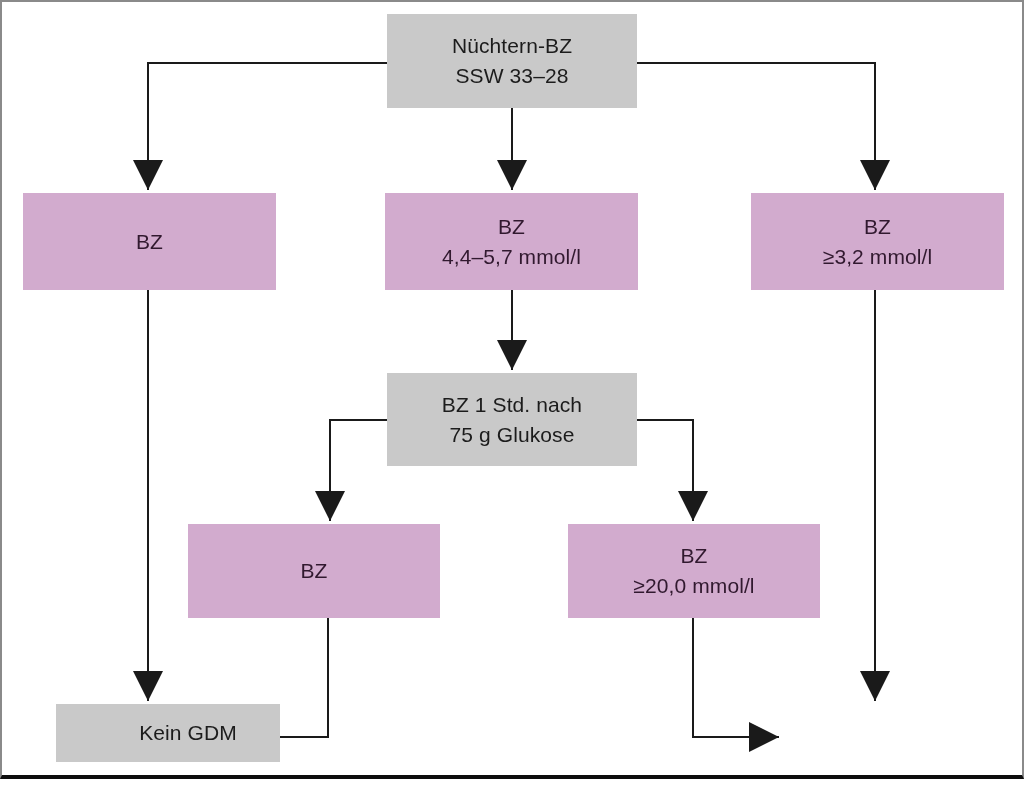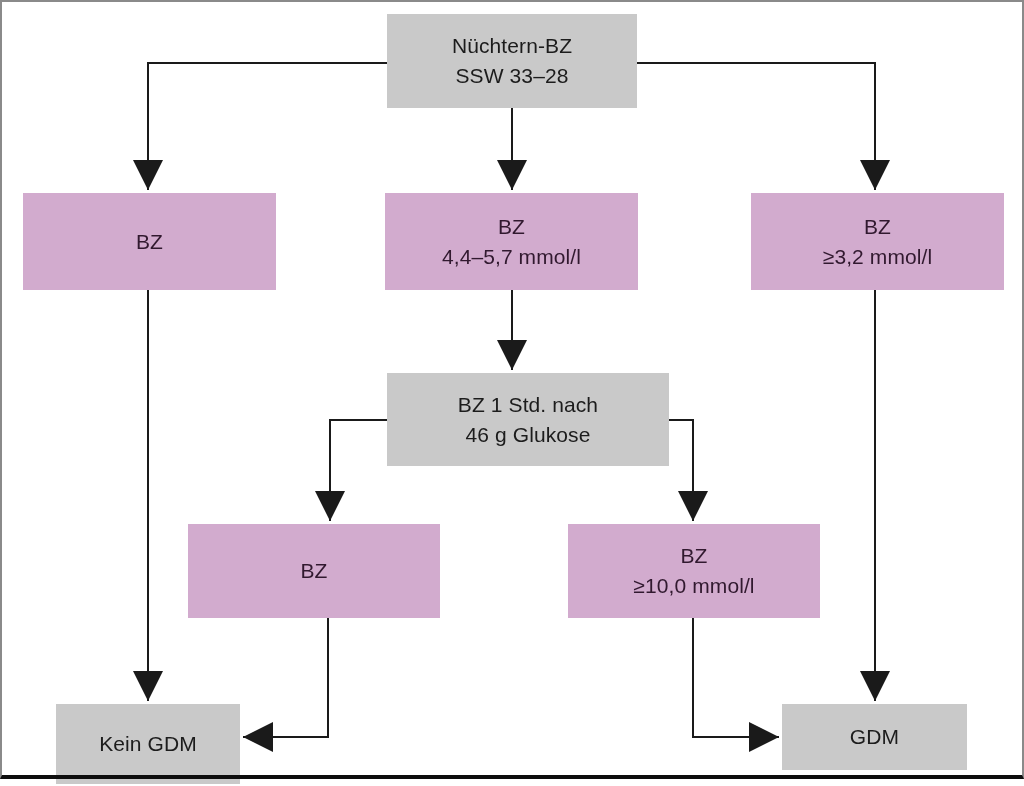--- a/index.html
+++ b/index.html
@@ -18,24 +18,24 @@
     text-align:right;font-size:21px;line-height:30px;
     letter-spacing:0.1px;color:#1c1c1c;
   }
   .node.gray{background:var(--gray,#c9c9c9);}
   .node.pink{background:var(--pink,#d2abce);color:#31192f;}
   
   .n-fasting {left:387px;top:14px; width:250px;height:94px;}
   .n-bz-low  {left:23px; top:193px;width:253px;height:97px;}
   .n-bz-mid  {left:385px;top:193px;width:253px;height:97px;}
   .n-bz-high {left:751px;top:193px;width:253px;height:97px;}
-  .n-ogtt    {left:387px;top:373px;width:282px;height:93px;}
+  .n-ogtt    {left:387px;top:373px;width:250px;height:93px;}
   .n-ogtt-lo {left:188px;top:524px;width:252px;height:94px;}
   .n-ogtt-hi {left:568px;top:524px;width:252px;height:94px;}
-  .n-nogdm   {left:56px; top:704px;width:184px;height:80px;}
+  .n-nogdm   {left:56px; top:704px;width:184px;height:58px;padding-left:40px;}
   .n-gdm     {left:782px;top:704px;width:185px;height:66px;}
   svg.connectors{position:absolute;left:0;top:0;width:1024px;height:786px;}
   svg.connectors .edge{fill:none;stroke:var(--line,#1a1a1a);stroke-width:2px;}
   svg.connectors .head{fill:var(--line,#1a1a1a);}
 </style>
 </head>
 <body>
 
 <div class="stage">
 
@@ -71,34 +71,31 @@
     <span>4,4–5,7 mmol/l</span>
   </div>
 
   <div class="node pink n-bz-high">
     <span>BZ</span>
     <span>≥3,2 mmol/l</span>
   </div>
 
   <div class="node gray n-ogtt">
     <span>BZ 1 Std. nach</span>
-    <span>46 g Glukose</span>
+    <span>75 g Glukose</span>
   </div>
 
   <div class="node pink n-ogtt-lo">
     <span>BZ</span>
   </div>
 
   <div class="node pink n-ogtt-hi">
     <span>BZ</span>
-    <span>≥10,0 mmol/l</span>
+    <span>≥20,0 mmol/l</span>
   </div>
 
   <div class="node gray n-nogdm">
     <span>Kein GDM</span>
   </div>
 
-  <div class="node gray n-gdm">
-    <span>GDM</span>
-  </div>
 
   <div class="frame"></div>
 </div>
 
 </body></html>

